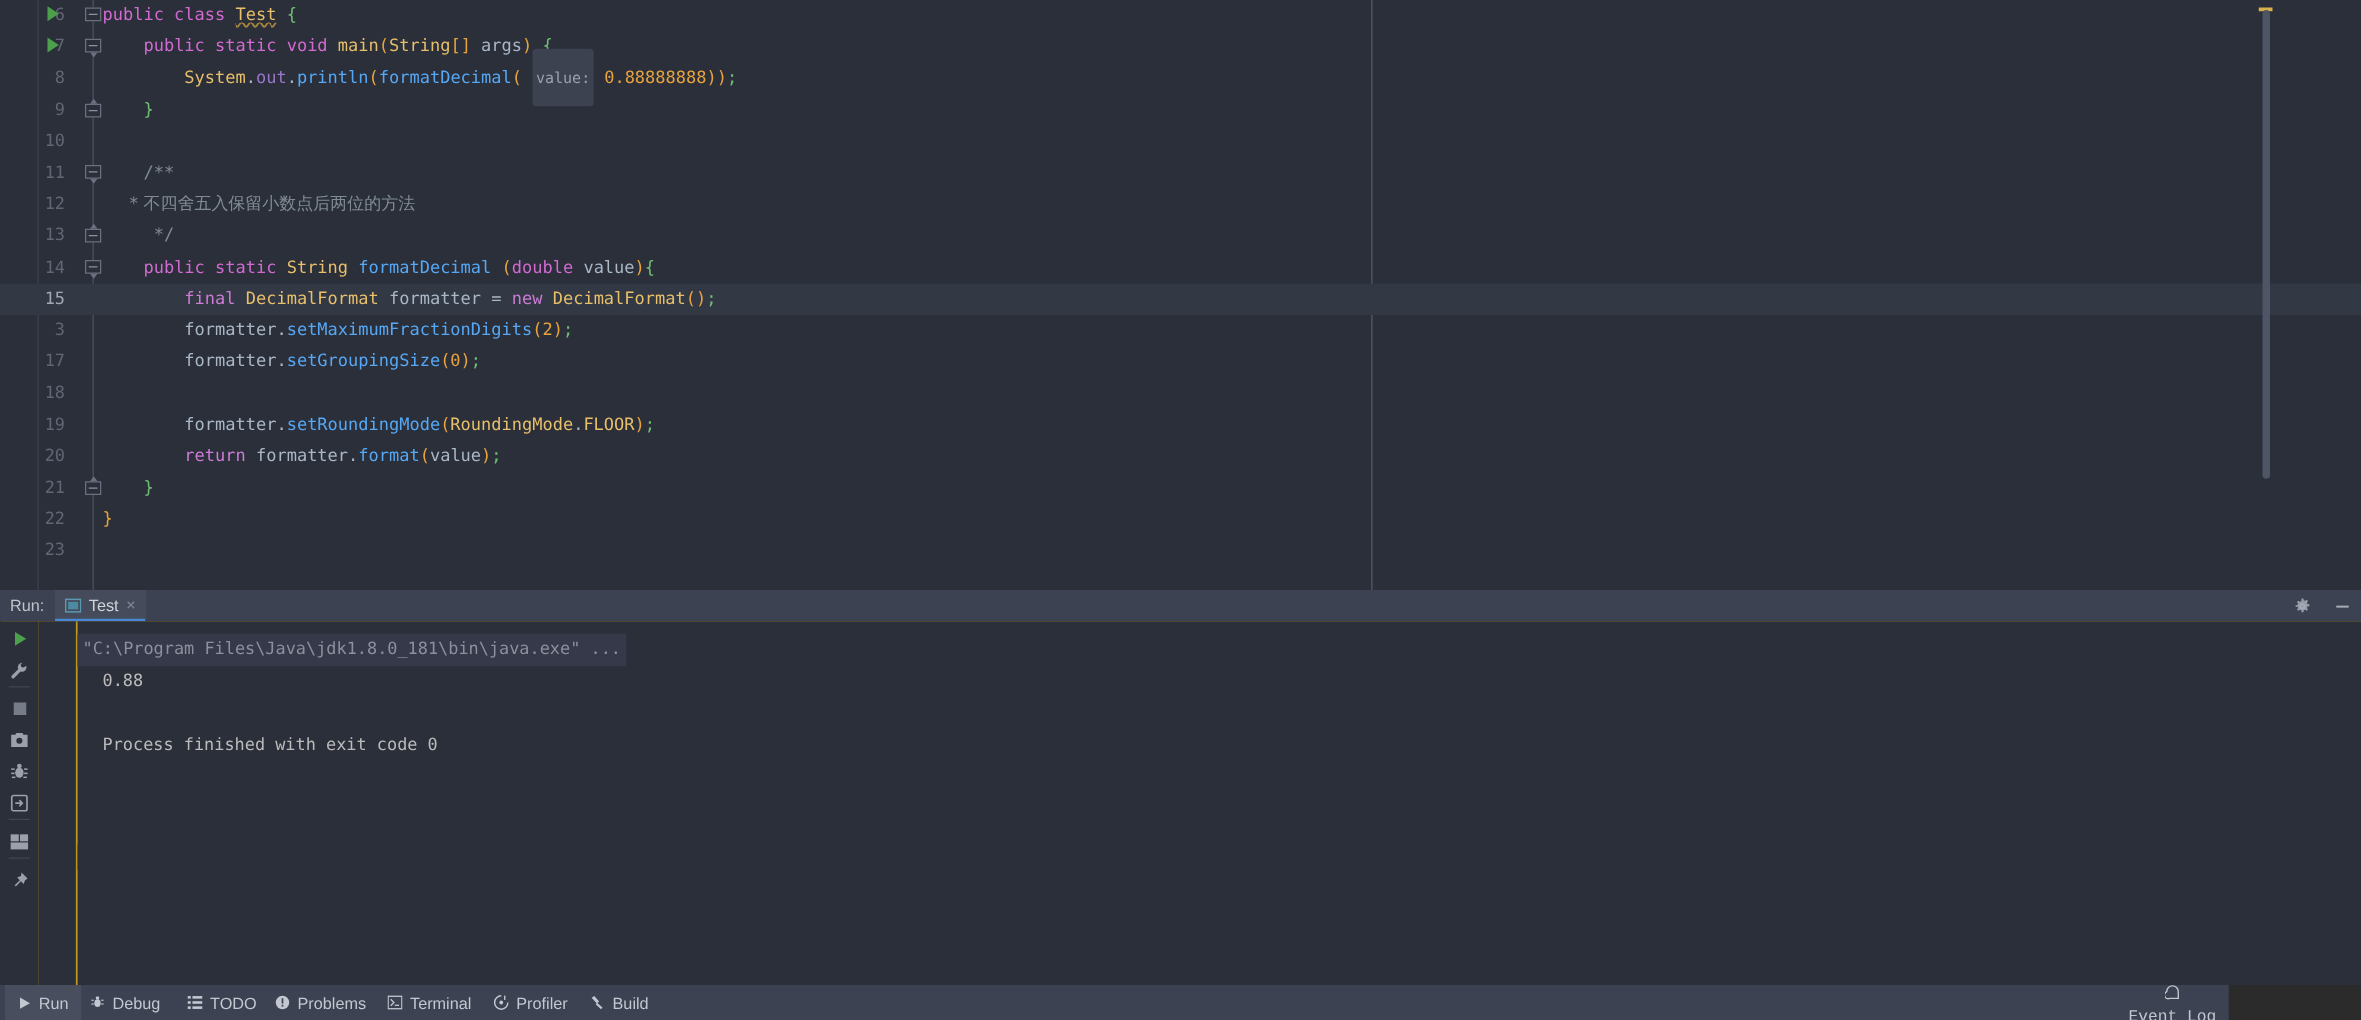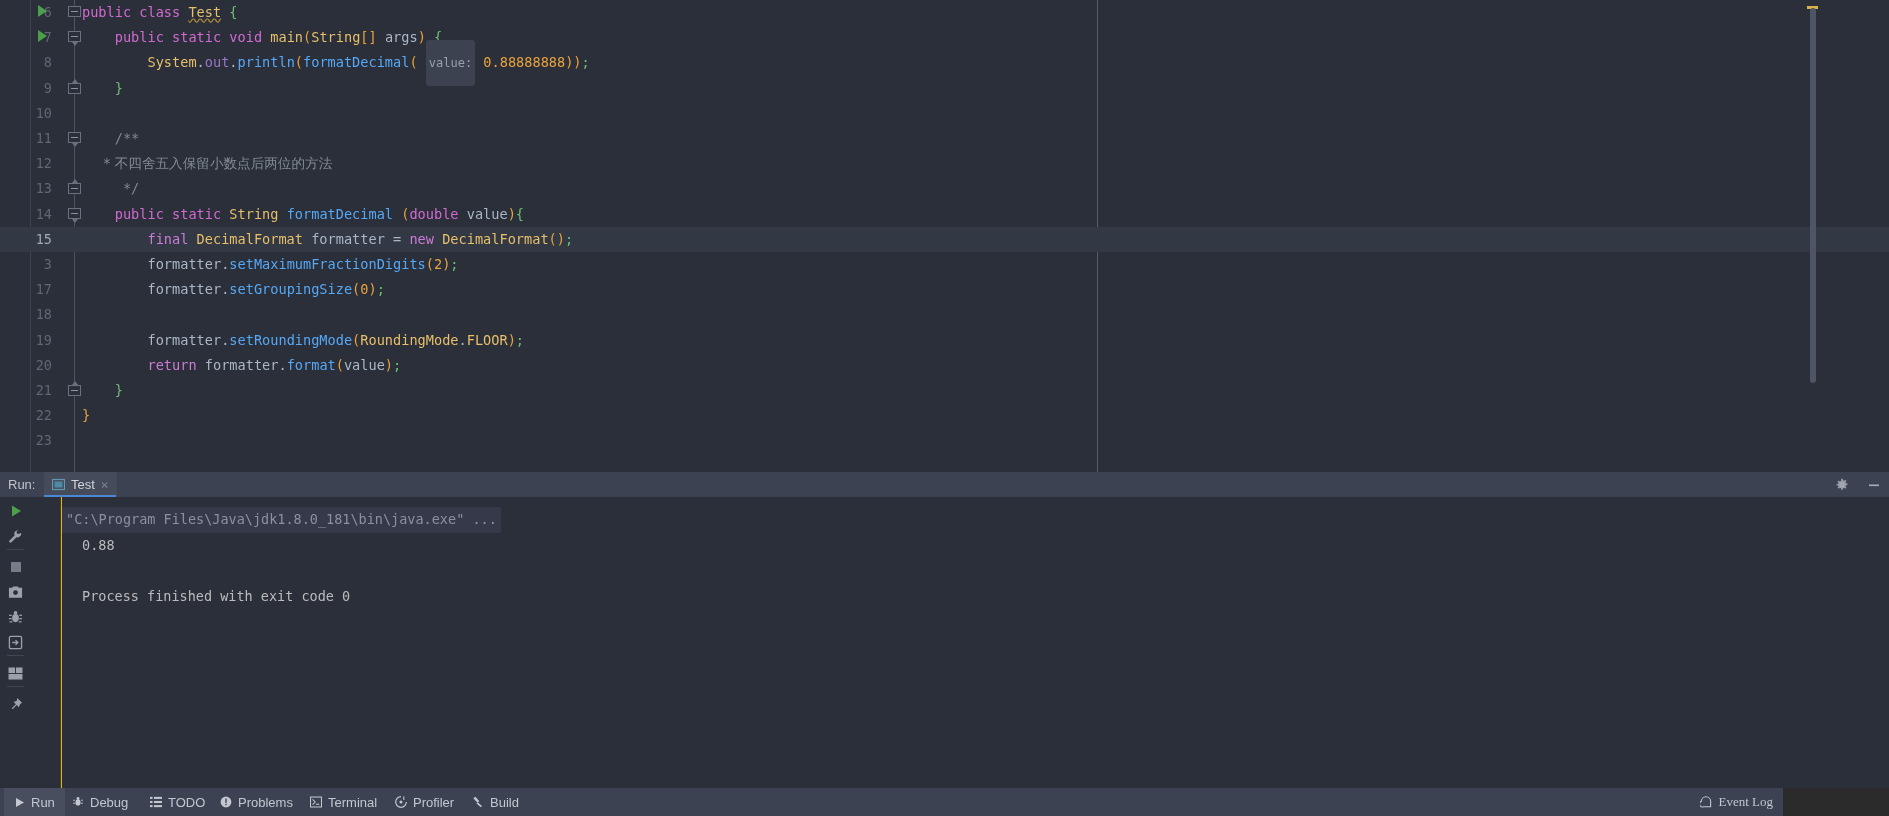--- a/index.html
+++ b/index.html
@@ -86,21 +86,21 @@
   .cline{font-size:13.5px;line-height:25.5px;color:#bbbbbb;white-space:pre;
       font-family:"DejaVu Sans Mono",monospace;padding-left:20px;}
   .cline.cmdline{background:#35394a;display:inline-block;padding:0 4px;color:#8b919c;}
 
   
   .statusbar{position:absolute;left:0;top:788px;width:1783px;height:28px;background:#3c4251;}
   .sb-item{position:absolute;height:28px;display:flex;align-items:center;gap:6px;
      padding:0 10px;font-size:13px;color:#c2c7d0;font-family:"Liberation Sans",sans-serif;}
   .sb-item.active{background:#484e5e;}
   .eventlog{position:absolute;right:10px;top:0;height:28px;display:flex;align-items:center;gap:6px;
-     font-size:13px;color:#c2c7d0;font-family:Liberation Serif, serif;}
+     font-size:13px;color:#c2c7d0;font-family:Liberation Mono, monospace;flex-direction:column;}
   svg{display:block;}
 </style>
 </head>
 <body>
 
 <div class="editor">
   <div class="gutter"></div>
   <div class="gutter-sep"></div>
   <div class="foldline"></div>
   <div class="margin-guide"></div>

